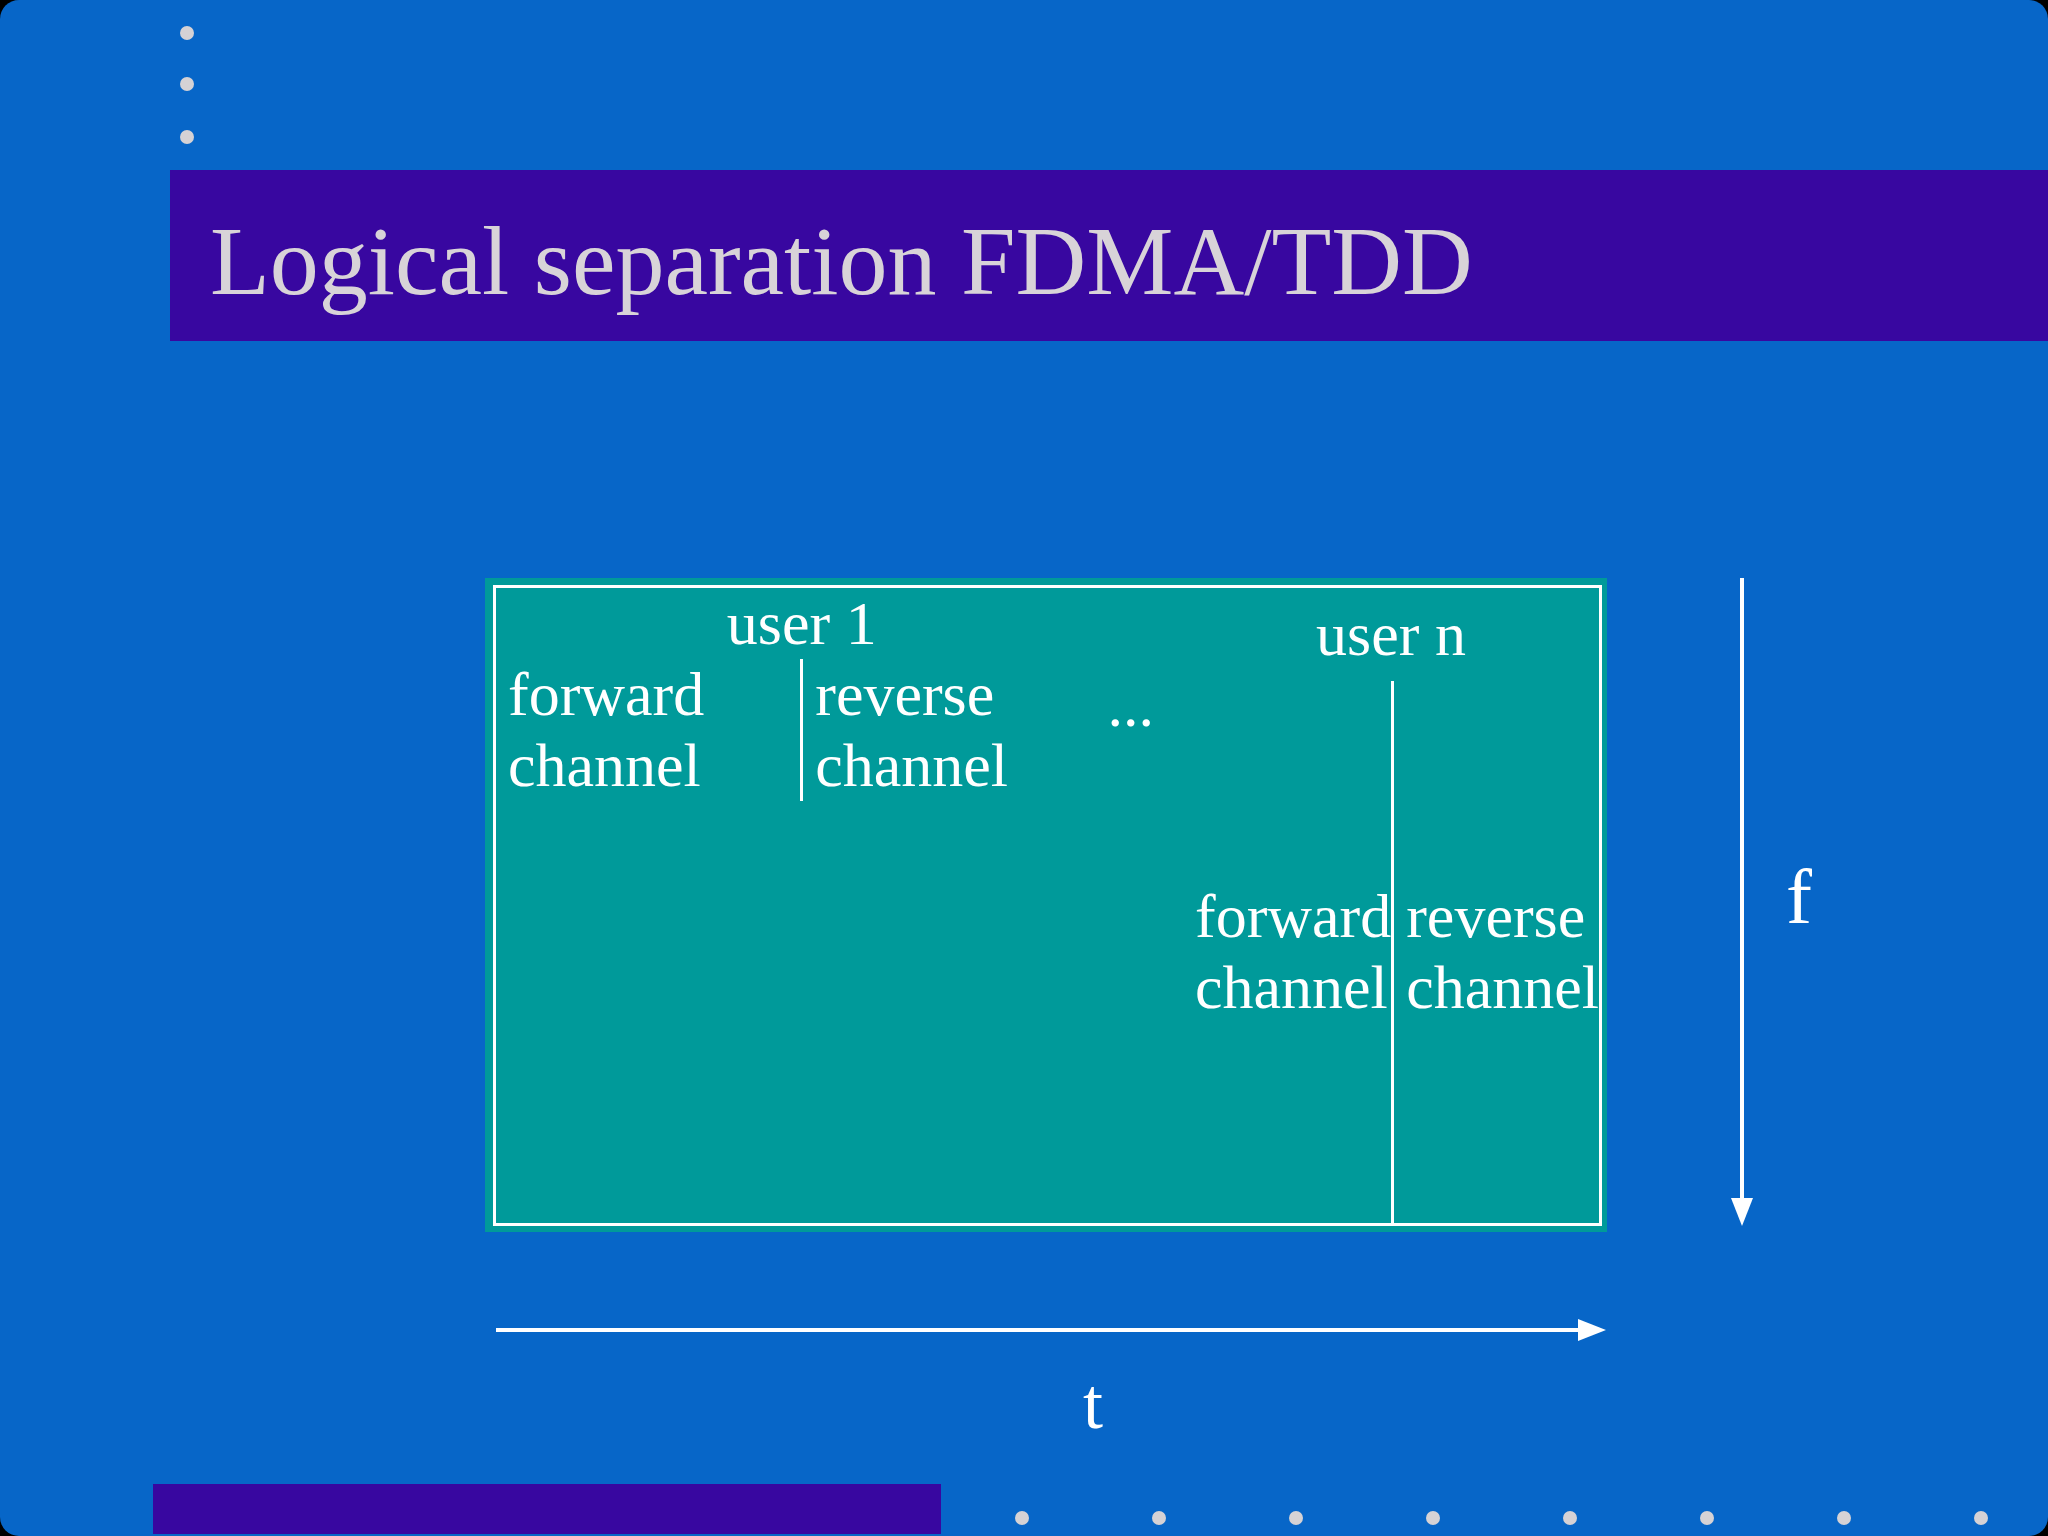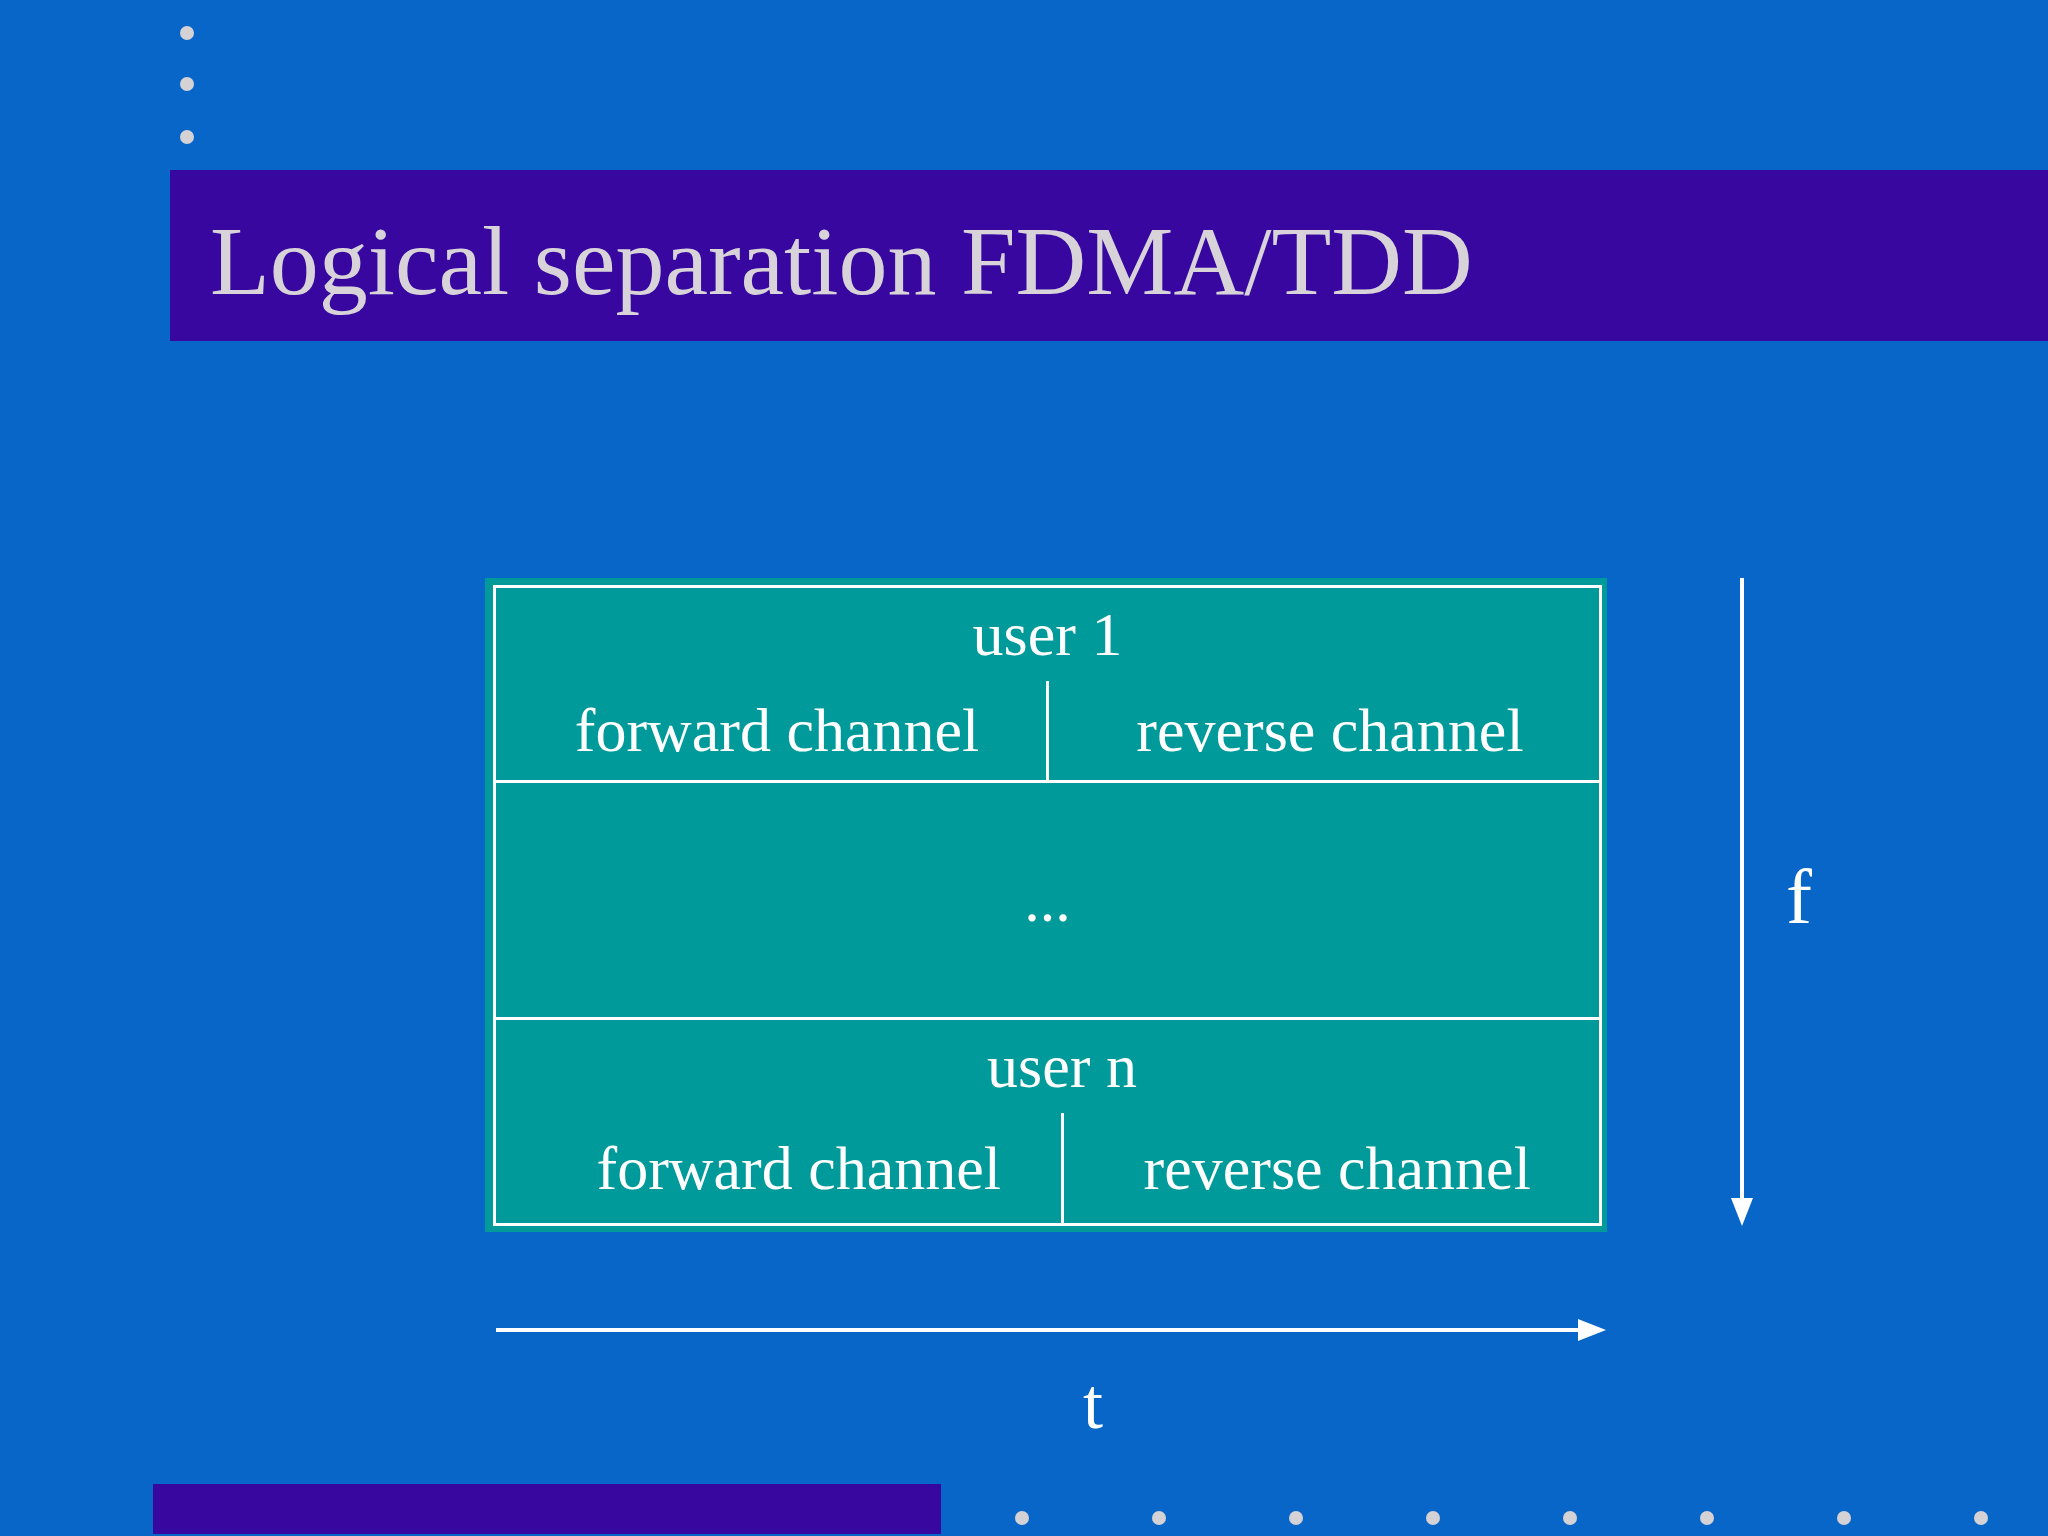--- a/index.html
+++ b/index.html
@@ -3,20 +3,21 @@
 <meta charset="utf-8">
 <style>
   html, body { margin: 0; padding: 0; background: #000; }
   .slide {
     position: relative;
     width: 2048px;
     height: 1536px;
     background: #0766C8;
     overflow: hidden;
     font-family: "Liberation Serif", serif;
+    border-radius: 19px;
   }
 
   
   .dot {
     position: absolute;
     width: 14px;
     height: 14px;
     border-radius: 50%;
     background: #D5D2D5;
   }
@@ -52,21 +53,21 @@
     background: #009A9A;
   }
   .diagram-inner {
     position: absolute;
     left: 8px;
     top: 7px;
     right: 5px;
     bottom: 6px;
     border: 3px solid #FFFFFF;
     display: flex;
-    flex-direction: column;
+    flex-direction: row;
   }
   .row-user { display: flex; flex-direction: column; }
   .row-user-1 { height: 192px; }
   .row-user-n { flex: 1; margin-left: 29px; }
   .hdivider { height: 3px; background: #FFFFFF; flex: none; }
   .user-label {
     height: 93px;
     display: flex;
     align-items: center;
     justify-content: center;

